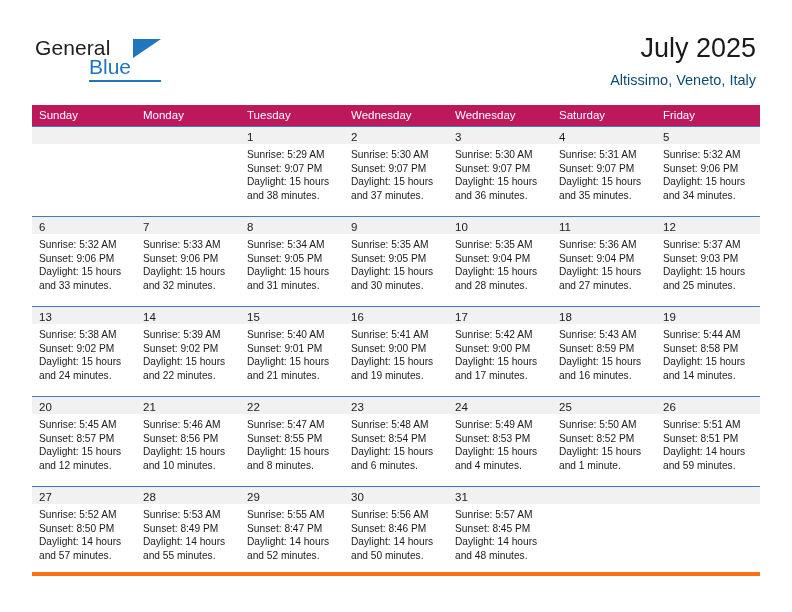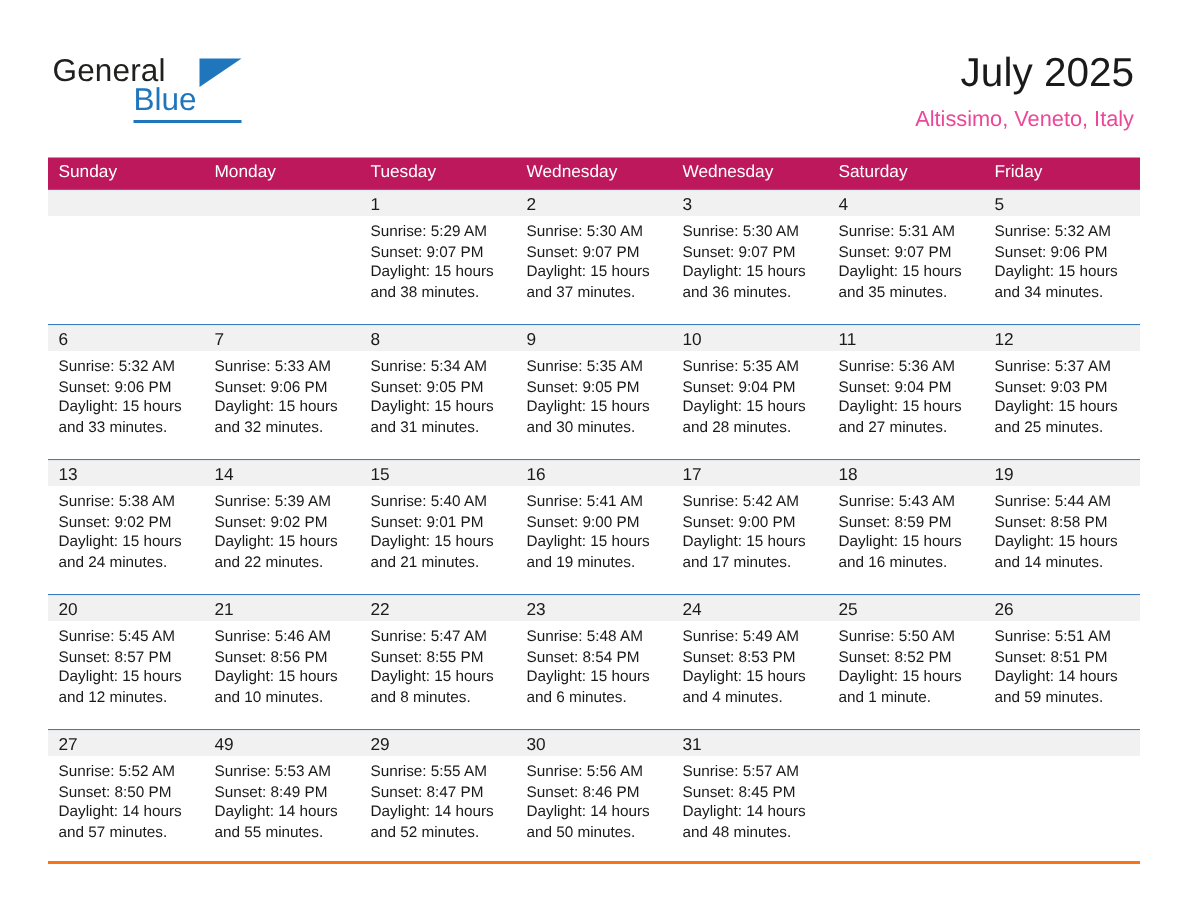--- a/index.html
+++ b/index.html
@@ -81,21 +81,21 @@
   }
   .month-title {
     font-size: 27px;
     color: #1a1a1a;
     line-height: 32px;
     white-space: nowrap;
     font-weight: normal;
   }
   .location-title {
     font-size: 14.5px;
-    color: #ec4899;
+    color: #0c4a6e;
     line-height: 20px;
     margin-top: 6px;
     white-space: nowrap;
   }
 
   
   .calendar {
     position: absolute;
     left: 32px;
     top: 105px;
@@ -120,21 +120,21 @@
   .week-row {
     display: flex;
     height: 90px;
     border-top: 1px solid #3b7dc0;
     box-sizing: border-box;
   }
   .week-row:first-of-type {
     border-top: none;
   }
   .week-last {
-    border-bottom: 2px solid #f97316;
+    border-bottom: 4px solid #f97316;
   }
 
   .day-cell {
     flex: 1 1 0;
     box-sizing: border-box;
     position: relative;
     background: #ffffff;
   }
   .day-cell.empty .daynum-band {
     background: #f1f1f1;
@@ -437,21 +437,21 @@
     <div class="week-row week-last">
       <div class="day-cell">
         <div class="daynum-band"><span class="daynum">27</span></div>
         <div class="day-body">
           <div>Sunrise: 5:52 AM</div>
           <div>Sunset: 8:50 PM</div>
           <div class="daylight-line">Daylight: 14 hours and 57 minutes.</div>
         </div>
       </div>
       <div class="day-cell">
-        <div class="daynum-band"><span class="daynum">49</span></div>
+        <div class="daynum-band"><span class="daynum">28</span></div>
         <div class="day-body">
           <div>Sunrise: 5:53 AM</div>
           <div>Sunset: 8:49 PM</div>
           <div class="daylight-line">Daylight: 14 hours and 55 minutes.</div>
         </div>
       </div>
       <div class="day-cell">
         <div class="daynum-band"><span class="daynum">29</span></div>
         <div class="day-body">
           <div>Sunrise: 5:55 AM</div>

